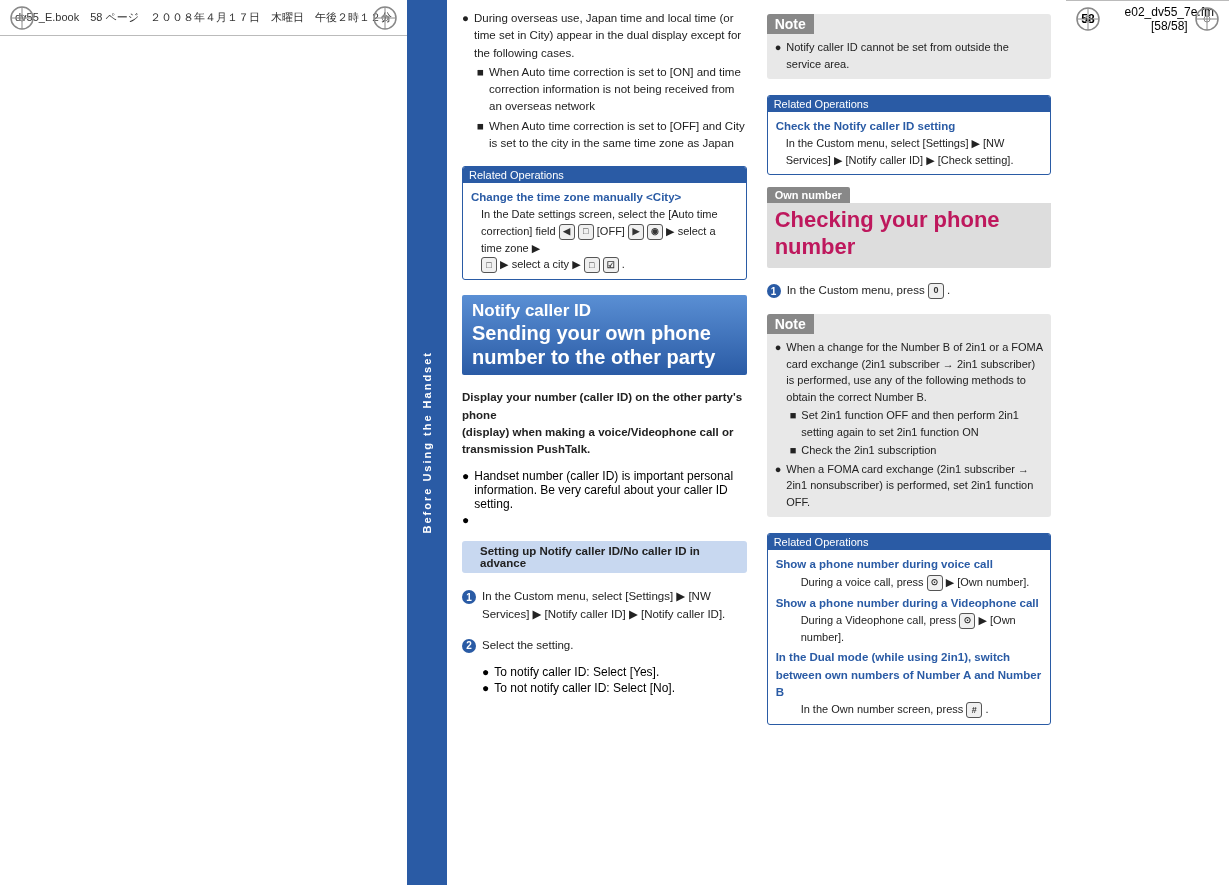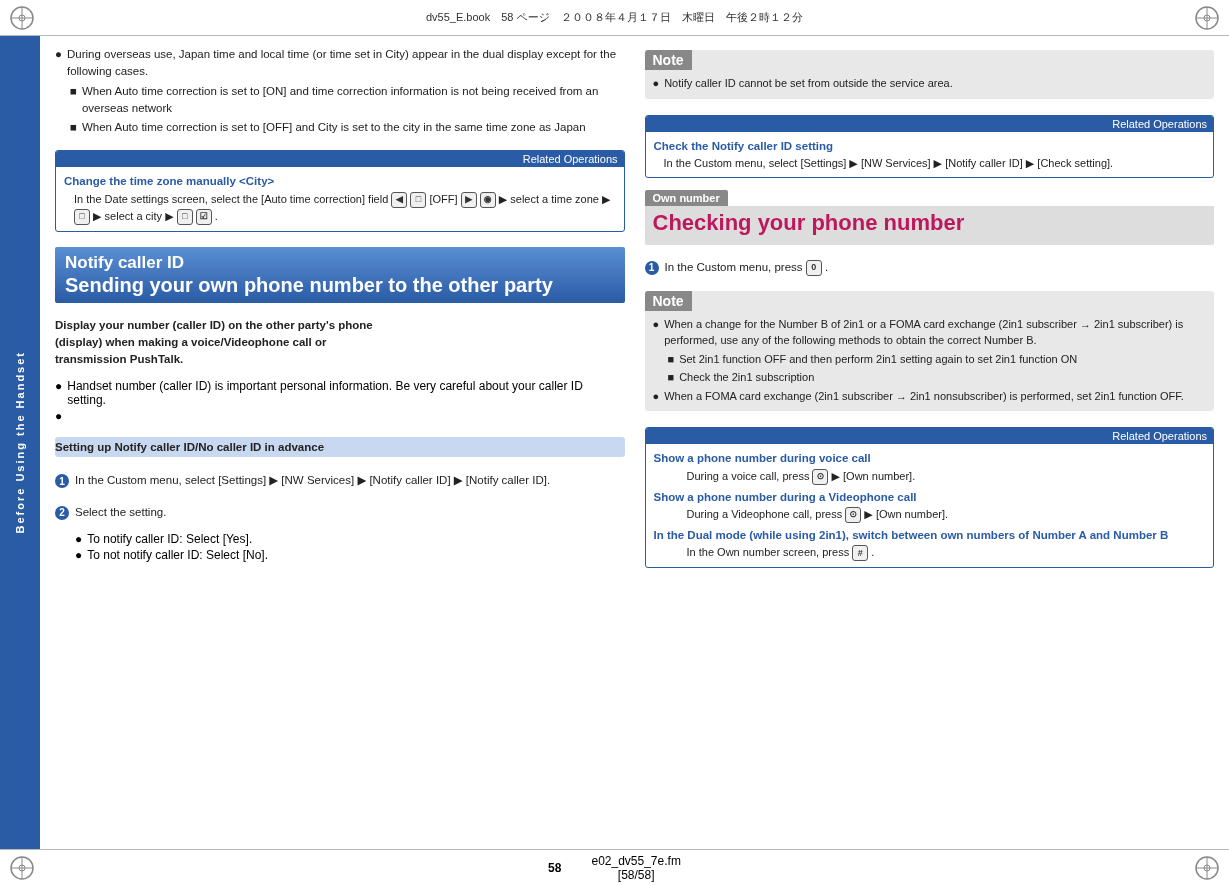--- a/index.html
+++ b/index.html
@@ -12,21 +12,21 @@
       overflow: hidden;
       position: relative;
     }
 
     .page-container {
       width: 1229px;
       height: 885px;
       background: #fff;
       position: relative;
       display: flex;
-      flex-direction: column;
+      flex-direction: row;
     }
 
     
     .main-content {
       display: flex;
       flex: 1;
       padding: 0;
     }
 
     
@@ -95,21 +95,21 @@
     
     .related-ops-box {
       border: 1.5px solid #2a5ba5;
       border-radius: 3px;
       overflow: hidden;
       margin: 4px 0;
     }
     .related-ops-header {
       background: #2a5ba5;
       color: #fff;
-      text-align: right;
+      text-align: left;
       font-size: 11px;
       padding: 2px 6px;
     }
     .related-ops-body {
       padding: 6px 8px;
       font-size: 11px;
       line-height: 1.5;
       color: #222;
     }
     .related-ops-body .op-title {
@@ -151,21 +151,21 @@
     }
     .desc-bold {
       font-weight: bold;
       text-align: right;
     }
 
     
     .setup-box {
       background: #c8d8f0;
       border-radius: 3px;
-      padding: 4px 0;
+      padding: 4px 18px;
       font-size: 11.5px;
       font-weight: bold;
       color: #222;
       margin: 4px 0;
     }
 
     
     .step-item {
       display: flex;
       gap: 6px;
@@ -235,21 +235,21 @@
       color: #be185d;
       line-height: 1.2;
     }
 
     
     .arrow { font-size: 11px; color: #222; }
     
     
     .show-phone-text { color: #2a5ba5; font-weight: bold; font-size: 11.5px; }
 
-    .bold-instruction { font-size: 11px; margin-left: 18px; color: #222; padding-left: 15px; }
+    .bold-instruction { font-size: 11px; margin-left: 10px; color: #222; padding-left: 15px; }
 
     .key-icon {
       display: inline-flex;
       align-items: center;
       justify-content: center;
       width: 16px;
       height: 16px;
       border: 1px solid #555;
       border-radius: 3px;
       font-size: 9px;

